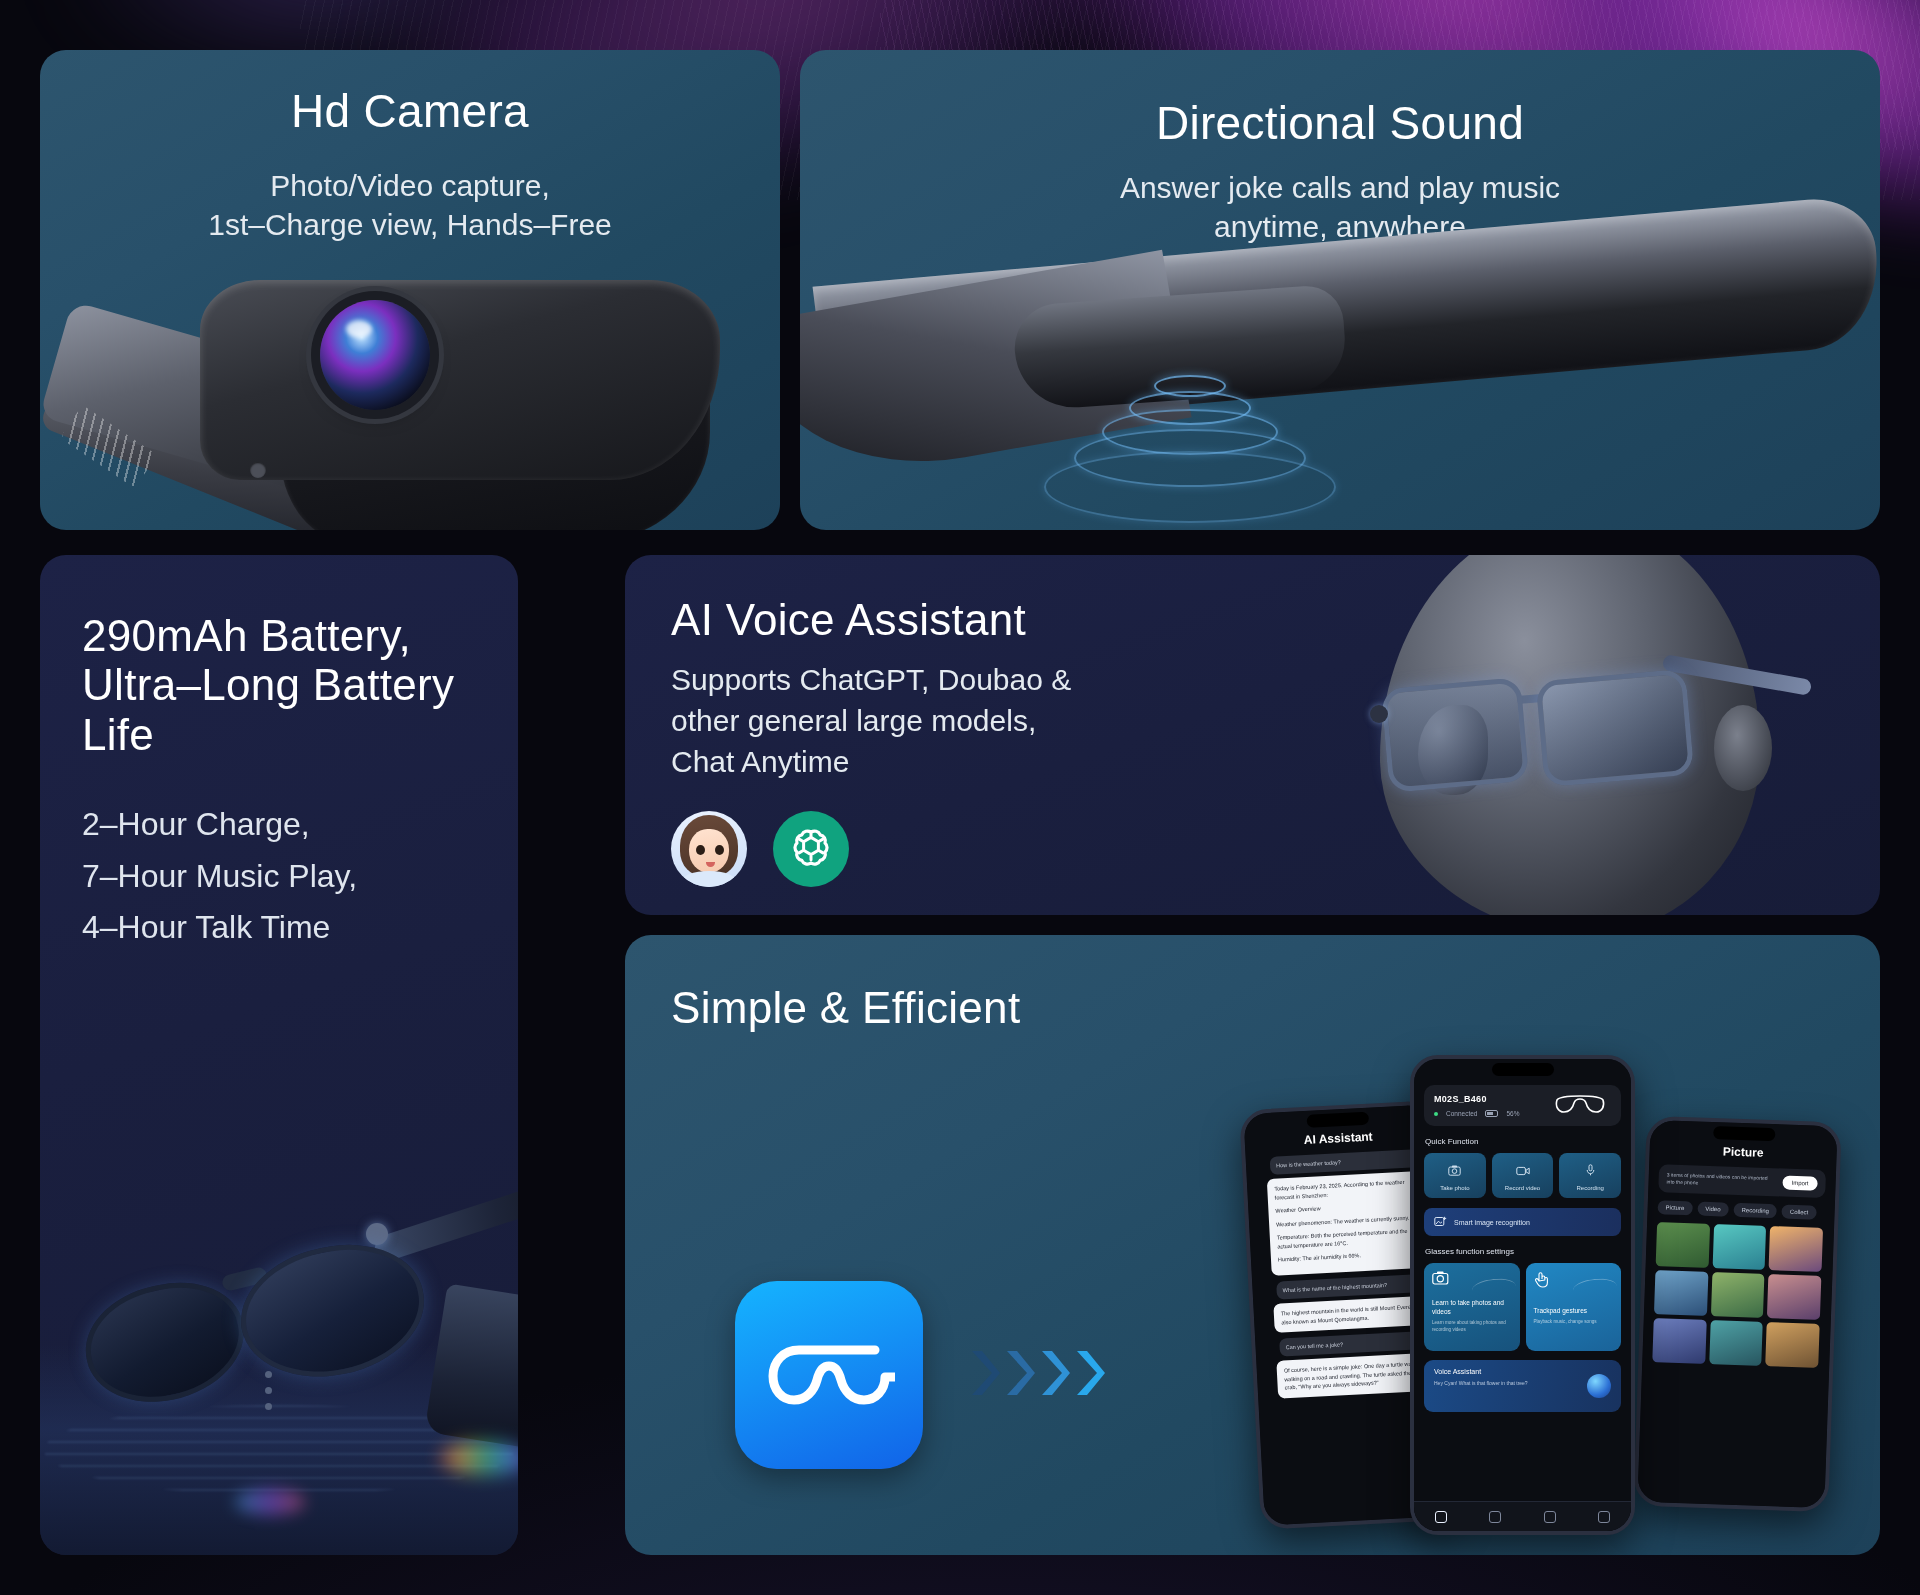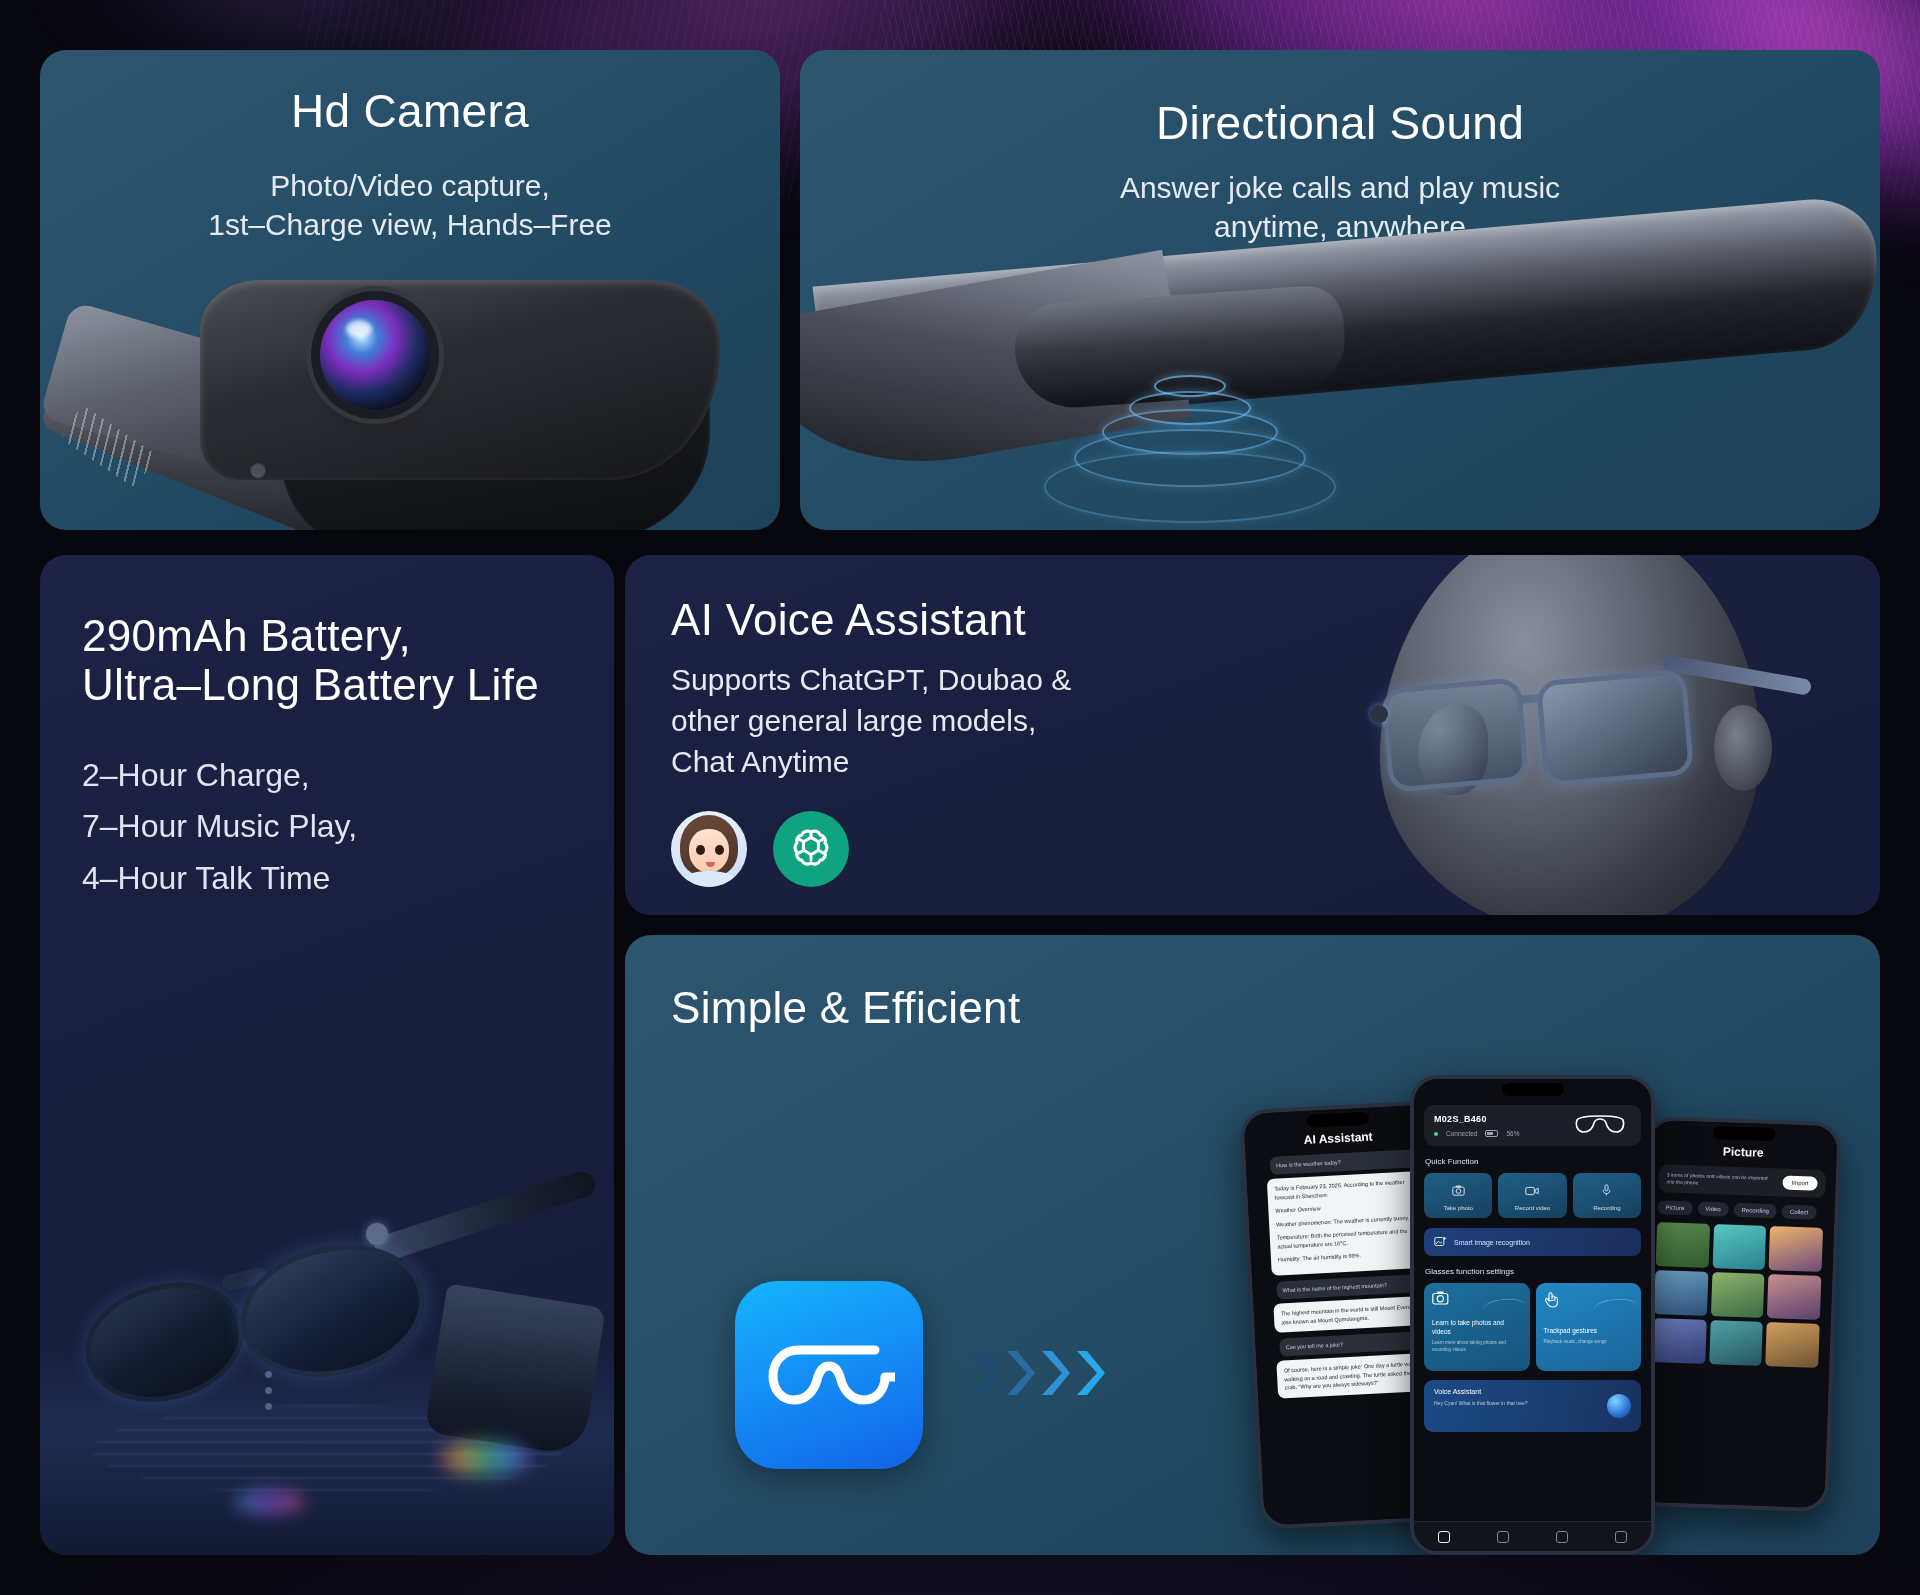--- a/index.html
+++ b/index.html
@@ -45,21 +45,21 @@
   .card { position:absolute; border-radius:26px; overflow:hidden; }
 
   .card-blue {
     background:linear-gradient(150deg,#2d556e 0%,#28506a 30%,#214961 60%,#1d4159 100%);
   }
   .card-navy { background:linear-gradient(160deg,#1d2246 0%,#1a1f3f 45%,#171c38 100%); }
 
   
   #card-camera { left:40px;   top:50px;   width:740px;  height:480px; }
   #card-sound  { left:800px;  top:50px;   width:1080px; height:480px; }
-  #card-batt   { left:40px;   top:555px;  width:574px;  height:1000px; }
+  #card-batt   { left:40px;   top:555px;  width:478px;  height:1000px; }
   #card-ai     { left:625px;  top:555px;  width:1255px; height:360px; }
   #card-app    { left:625px;  top:935px;  width:1255px; height:620px; }
 
   
   .title {
     color:#fff; font-weight:400; letter-spacing:.3px; line-height:1.12;
   }
   .sub { color:#e4eaf0; font-weight:400; line-height:1.32; }
 
   .center-head { text-align:center; width:100%; }
@@ -300,21 +300,21 @@
   .chev { width:30px; height:48px; }
 
   
   .phones { position:absolute; right:0; bottom:0; width:640px; height:600px; }
   .phone {
     position:absolute; background:#0d0f14; border:4px solid #2b3040;
     border-radius:28px; overflow:hidden; box-shadow:0 14px 36px rgba(0,0,0,.55);
   }
   .ph-left   { left:10px;  bottom:30px; width:195px; height:420px; transform:rotate(-3deg); }
   .ph-right  { left:400px; bottom:46px; width:195px; height:390px; transform:rotate(2deg); }
-  .ph-center { left:170px; bottom:0;  width:245px; height:480px; z-index:3; }
+  .ph-center { left:170px; bottom:20px;  width:225px; height:480px; z-index:3; }
 
   .ph-screen { position:absolute; inset:0; background:#0b0d12; padding:12px 10px; }
   .ph-title { color:#fff; font-size:12px; text-align:center; font-weight:600; margin-bottom:8px; }
 
   .msg-user {
     background:#2b2f3a; color:#c9cfdb; font-size:5.5px; line-height:1.5;
     border-radius:7px; padding:5px 6px; margin:4px 0 4px 14px;
   }
   .msg-bot {
     background:#f2f4f8; color:#20242e; font-size:5.5px; line-height:1.55;

